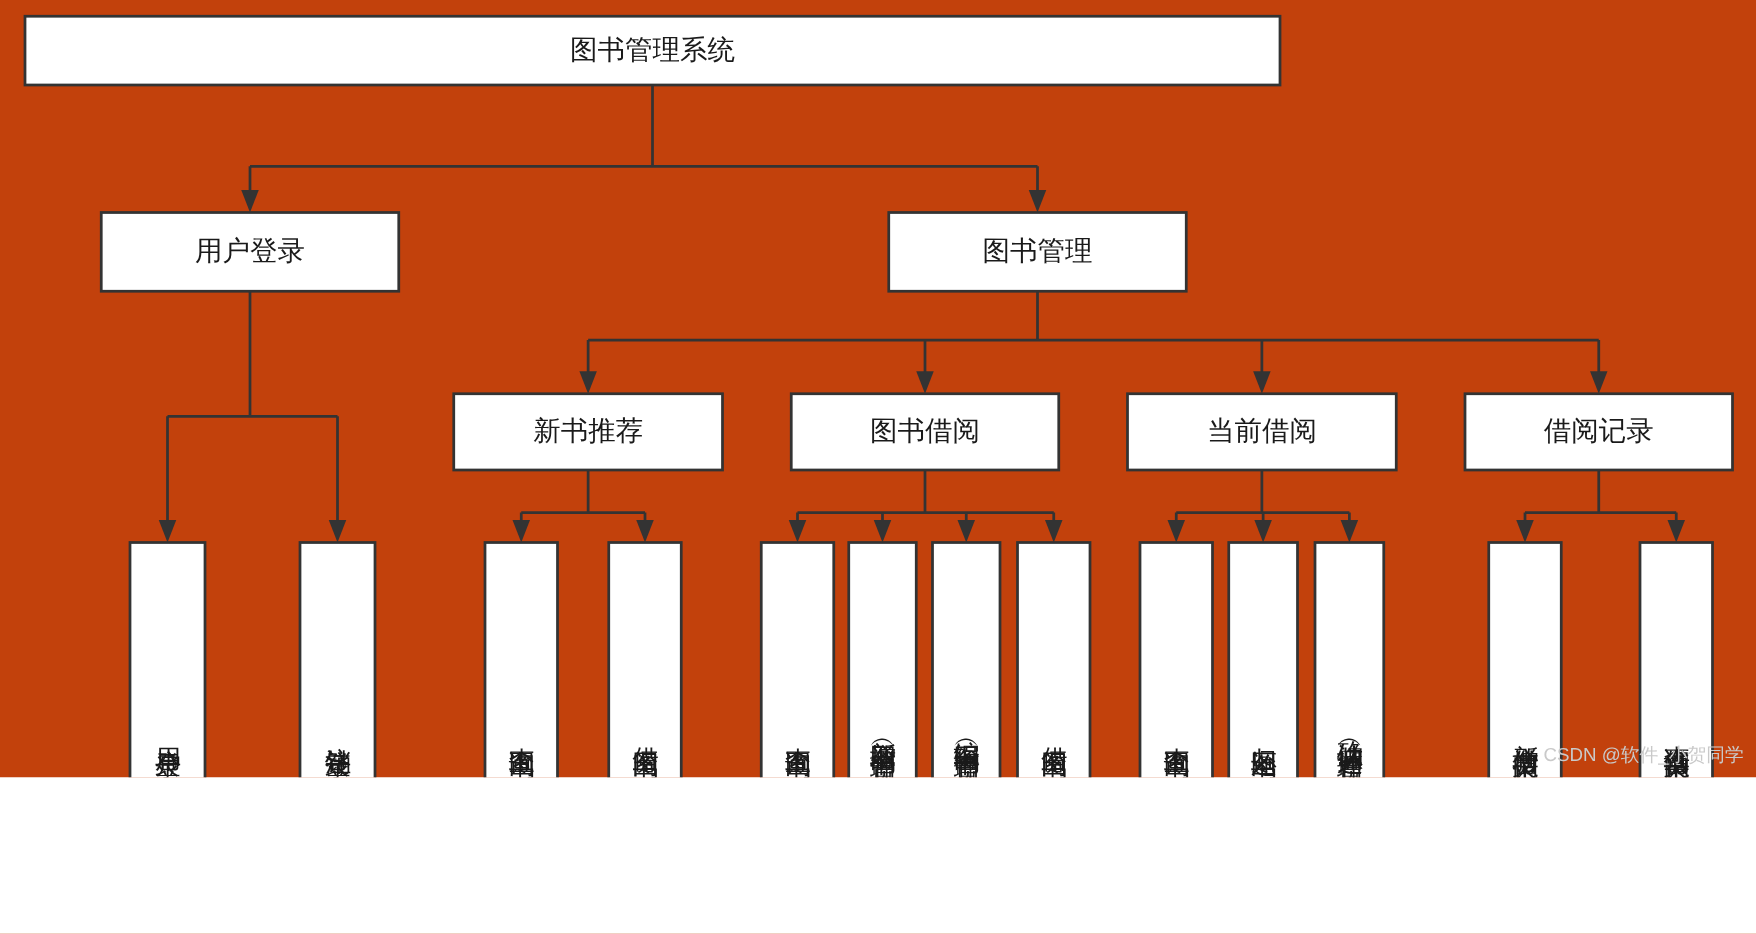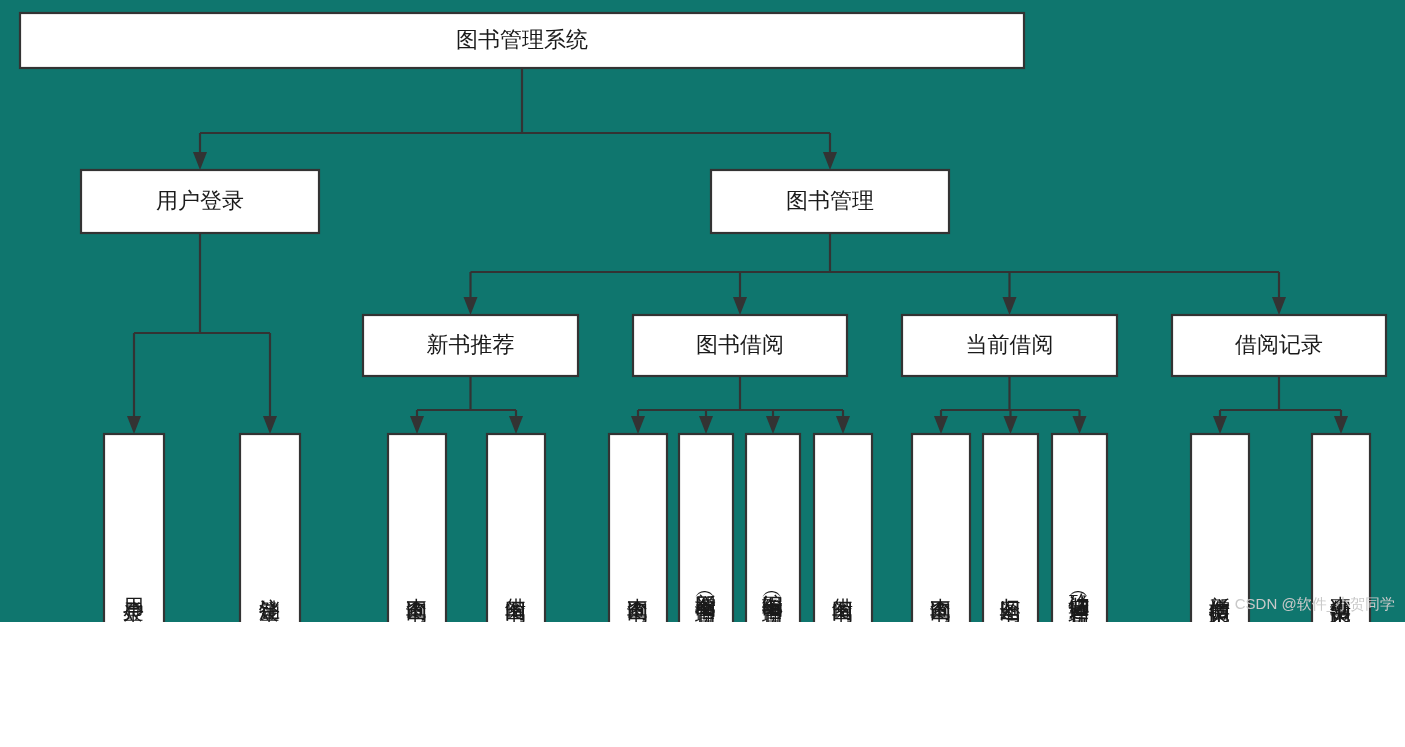--- a/index.html
+++ b/index.html
@@ -7,21 +7,21 @@
     padding: 0;
     background: #ffffff;
   }
   body {
     font-family: "Liberation Sans", "DejaVu Sans", sans-serif;
   }
   #diagram-root {
     position: relative;
     width: 1405px;
     height: 622px;
-    background: #0f766e;
+    background: #c2410c;
     overflow: hidden;
   }
   svg#flow-svg {
     position: absolute;
     left: 0;
     top: 0;
     width: 1405px;
     height: 747px;
   }
   .node-box {

